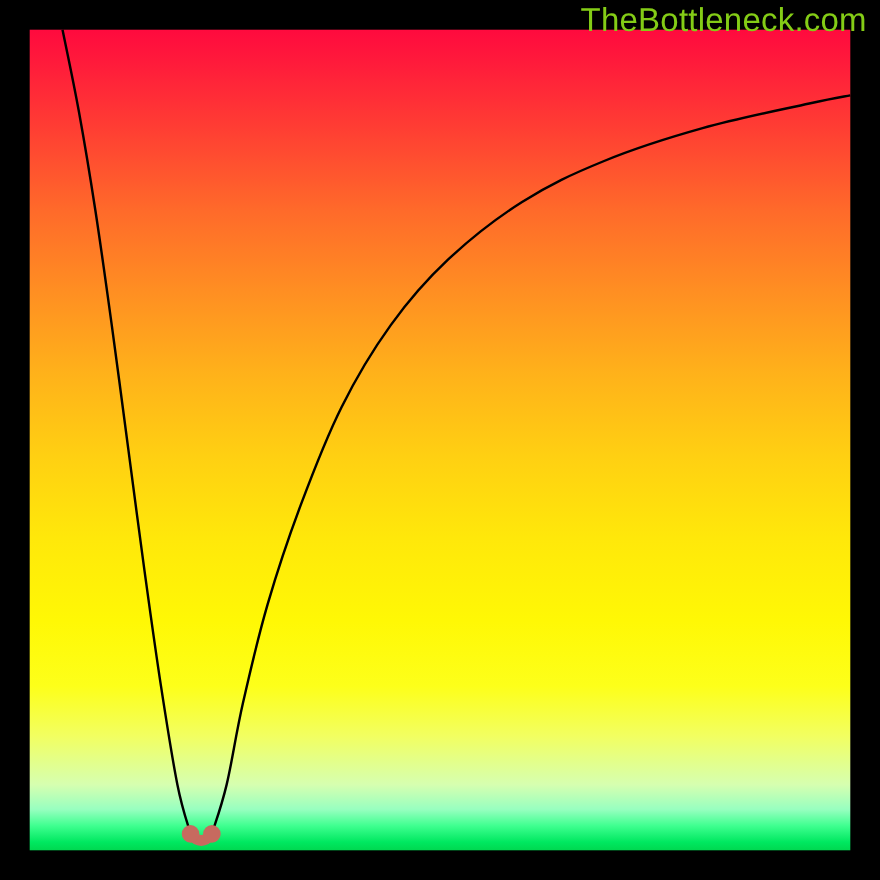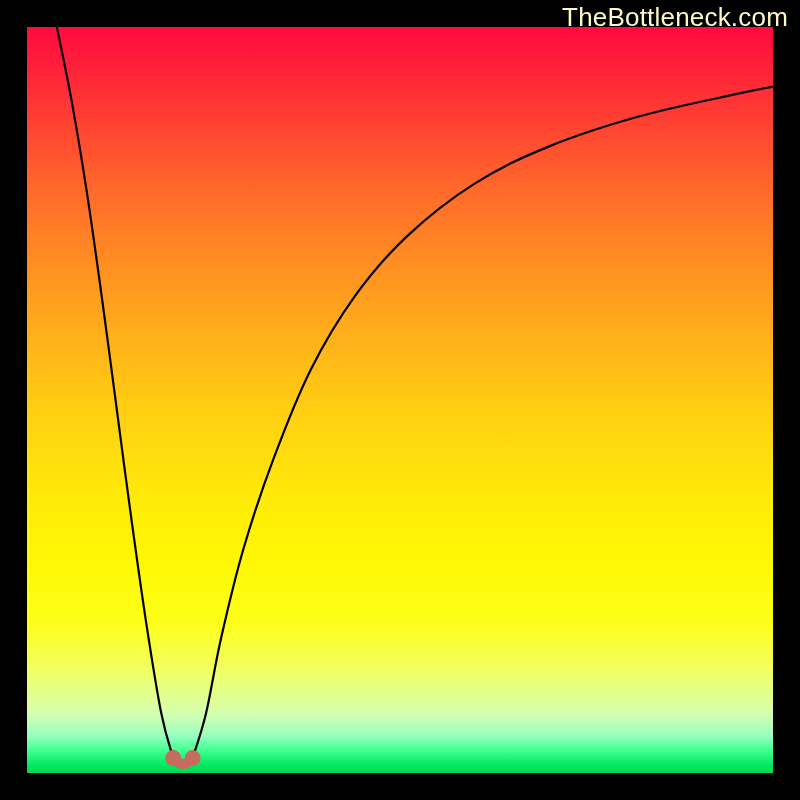--- a/index.html
+++ b/index.html
@@ -41,23 +41,23 @@
       #3fff90 97%,
       #00e860 99%,
       #00d850 100%
     );
   }
   .watermark {
     position: absolute;
     top: 2px;
     right: 12px;
     font-family: Arial, Helvetica, sans-serif;
-    font-size: 26px;
+    font-size: 30px;
     font-weight: 520;
-    color: #fef9c3;
+    color: #84cc16;
     letter-spacing: 0.2px;
   }
   svg.curve {
     position: absolute;
     top: 0;
     left: 0;
     width: 746px;
     height: 746px;
     overflow: visible;
   }

